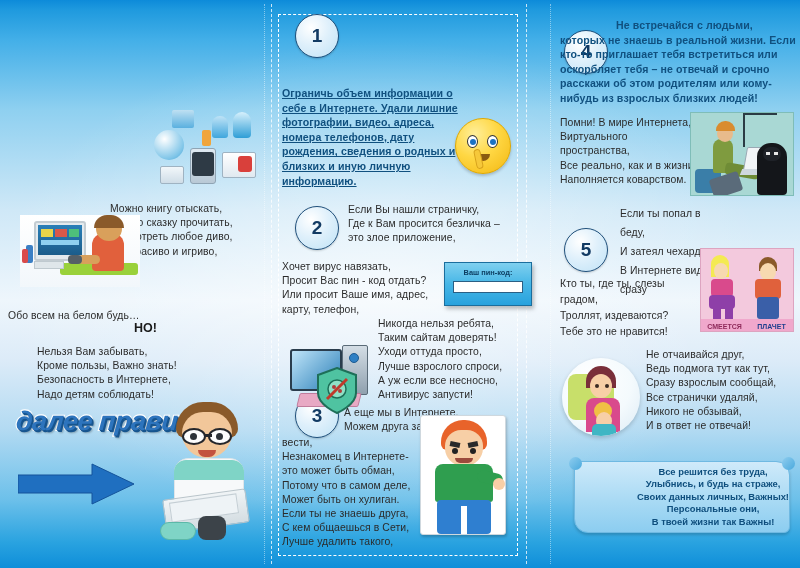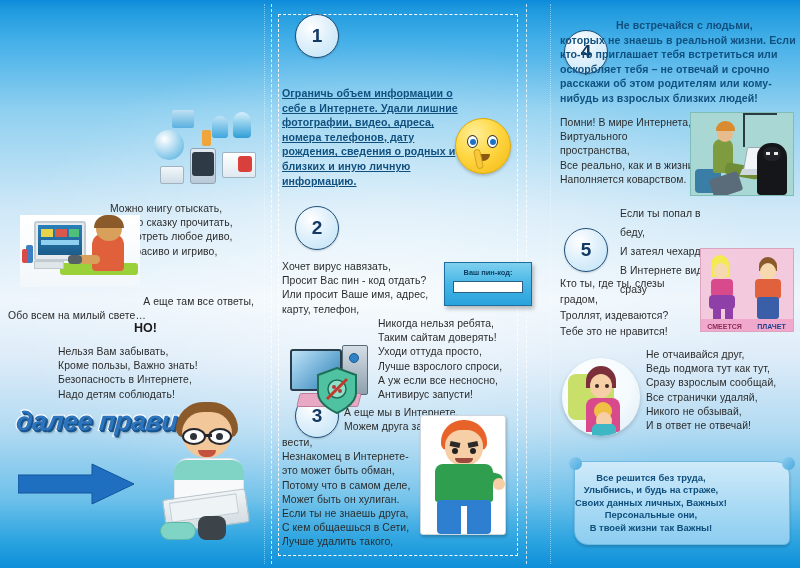--- a/index.html
+++ b/index.html
@@ -169,28 +169,28 @@
     background: #ffffff;
     border: 1px solid #2a5f84;
   }
 
   
   .scroll-banner {
     position: absolute;
     left: 574px;
     top: 461px;
     width: 216px;
-    height: 84px;
+    height: 72px;
     background: linear-gradient(to bottom, #cfeafa 0%, #a9daf4 55%, #8ccdf0 100%);
     border: 1px solid #6fb9e2;
     border-radius: 6px 14px 6px 14px;
     box-shadow: 0 2px 3px rgba(0,0,0,0.18);
     display: flex;
     align-items: center;
-    justify-content: flex-start;
+    justify-content: flex-end;
   }
   .scroll-banner .curl-l,
   .scroll-banner .curl-r {
     position: absolute;
     width: 13px;
     height: 13px;
     border-radius: 50%;
     background: linear-gradient(135deg, #8fcdef, #4aa9dd);
   }
   .scroll-banner .curl-l { left: -6px;  top: -5px; }
@@ -329,25 +329,24 @@
       <div class="shape" style="left:14px; top:46px; width:30px; height:8px; background:#dfe6ea; border:1px solid #bfc9cf;"></div>
       <div class="shape" style="left:72px; top:18px; width:32px; height:38px; background:#e1603c; border-radius:12px 12px 4px 4px;"></div>
       <div class="shape" style="left:76px; top:2px; width:26px; height:24px; border-radius:50%; background:#d9a05b;"></div>
       <div class="shape" style="left:74px; top:0px; width:30px; height:13px; border-radius:14px 14px 0 0; background:#8a5a2a;"></div>
       <div class="shape" style="left:58px; top:40px; width:22px; height:9px; border-radius:5px; background:#d9a05b;"></div>
       <div class="shape" style="left:48px; top:40px; width:14px; height:9px; border-radius:4px; background:#555f66;"></div>
       <div class="shape" style="left:6px; top:30px; width:7px; height:18px; background:#3b7fc4; border-radius:2px;"></div>
       <div class="shape" style="left:2px; top:34px; width:6px; height:14px; background:#d94a4a; border-radius:2px;"></div>
     </div>
 
-    <div class="verse" style="left:64px; top:295px; width:190px; text-align:right;">А еще там все ответы,</div>
-    <div class="verse" style="left:8px; top:309px; width:200px;">Обо всем на милый свете…</div>
+    <div class="verse" style="left:8px; top:309px; width:200px;">Обо всем на белом будь…</div>
     <div class="strong-no" style="left:134px; top:321px;">НО!</div>
 
-    <div class="verse" style="left:58px; top:345px; width:190px;">Нельзя Вам забывать,
+    <div class="verse" style="left:37px; top:345px; width:190px;">Нельзя Вам забывать,
 Кроме пользы, Важно знать!
 Безопасность в Интернете,
 Надо детям соблюдать!</div>
 
     <div class="wordart" style="left:16px; top:406px;">далее правила</div>
 
     <div class="arrow-wrap" style="left:18px; top:462px;">
       <svg width="118" height="44" viewBox="0 0 118 44" xmlns="http://www.w3.org/2000/svg">
         <polygon points="0,13 74,13 74,2 116,22 74,42 74,31 0,31" fill="#1f6fc0" stroke="#14539a" stroke-width="1"></polygon>
       </svg>
@@ -372,20 +371,23 @@
   </div>
 
   <div class="mid-panel"></div>
 
   <div class="col col-mid">
 
     <div class="num-circle" style="left:17px; top:14px;">1</div>
     <div class="verse bold-blue" style="left:4px; top:86px; width:180px;text-decoration:underline;">Ограничь объем информации о себе в Интернете. Удали лишние фотографии, видео, адреса, номера телефонов, дату рождения, сведения о родных и близких и иную личную информацию.</div>
 
     <div class="num-circle" style="left:17px; top:206px;">2</div>
+    <div class="verse" style="left:70px; top:203px; width:174px;">Если Вы нашли страничку,
+Где к Вам просится безличка –
+это злое приложение,</div>
     <div class="verse" style="left:4px; top:260px; width:160px;">Хочет вирус навязать,
 Просит Вас пин - код отдать?
 Или просит Ваше имя, адрес,
 карту, телефон,</div>
     <div class="verse" style="left:100px; top:317px; width:144px;">Никогда нельзя ребята,
 Таким сайтам доверять!
 Уходи оттуда просто,
 Лучше взрослого спроси,
 А уж если все несносно,
 Антивирус запусти!</div>

